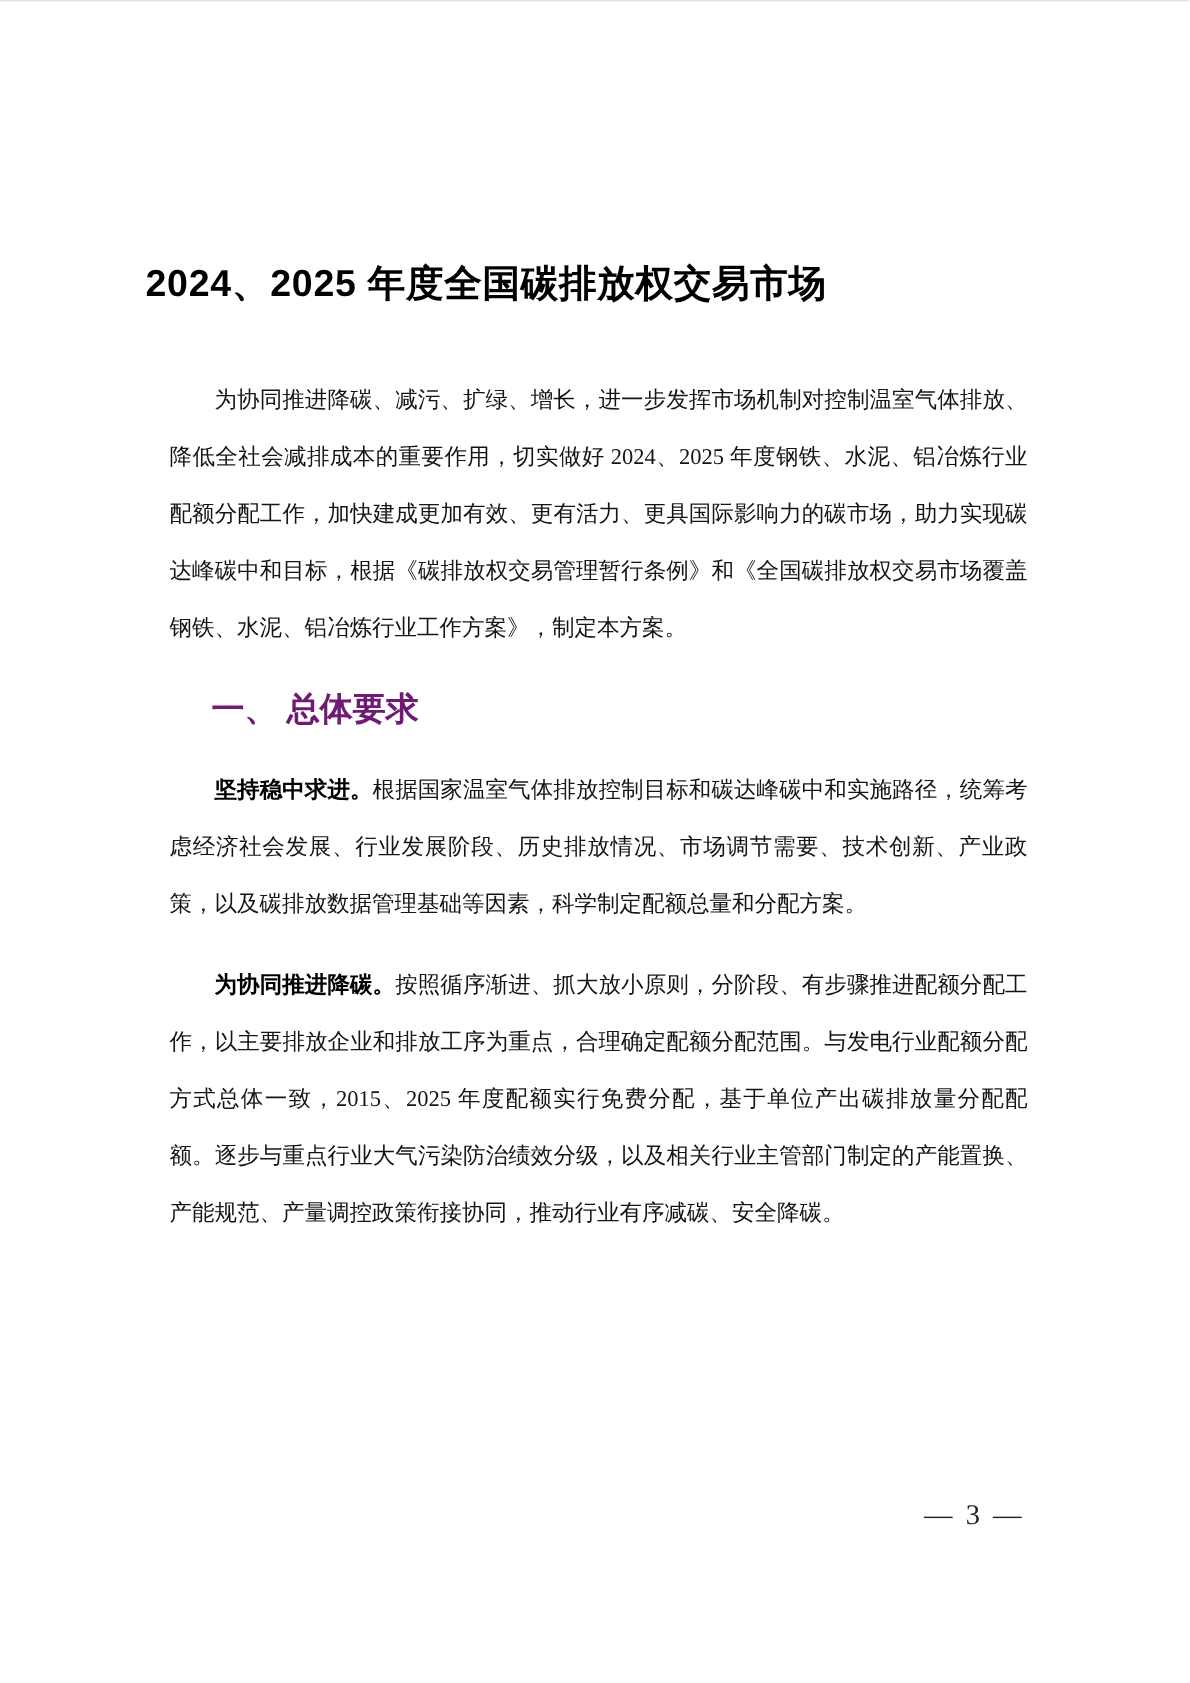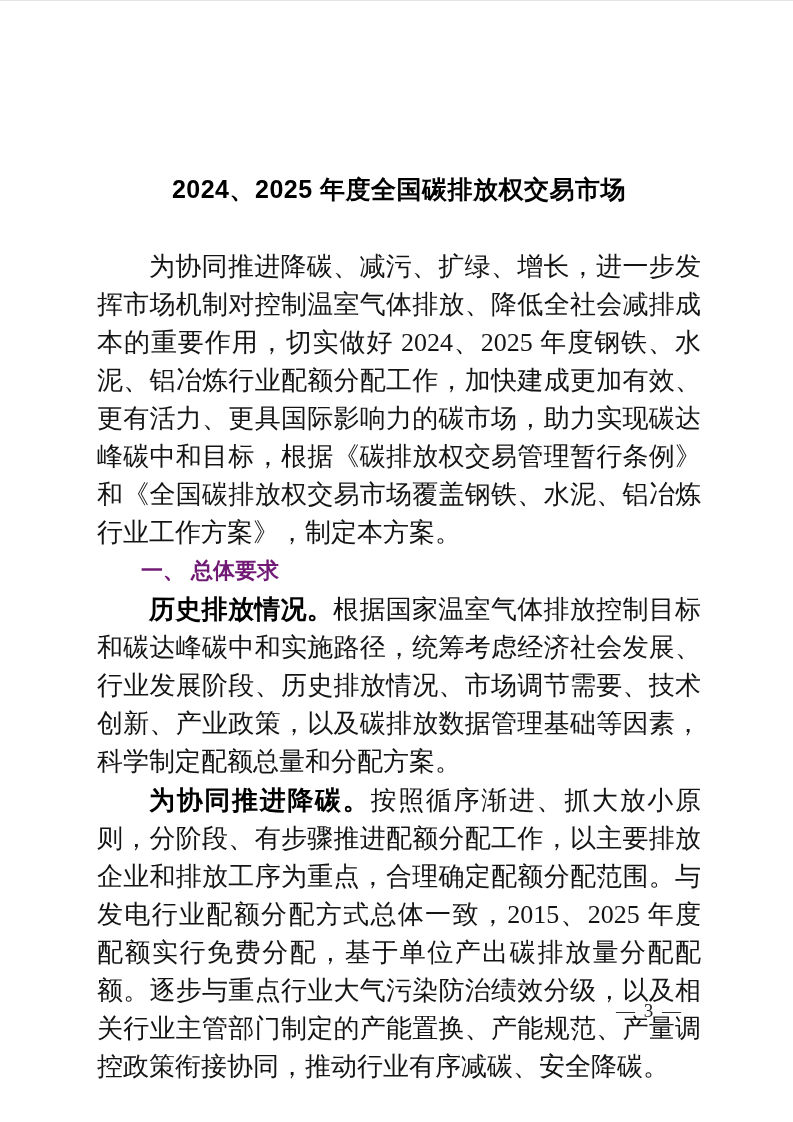--- a/index.html
+++ b/index.html
@@ -22,31 +22,31 @@
     left: 97px;
     top: 167px;
     width: 604px;
   }
   .doc-title {
     margin: 0 0 38px 0;
     font-family: "Liberation Sans", sans-serif;
     font-weight: bold;
     font-size: 25px;
     line-height: 42px;
-    text-align: center;
+    text-align: left;
     color: #000000;
     letter-spacing: 0.5px;
   }
   .doc-title .title-line {
     display: block;
   }
   .body-para {
-    margin: 0;
+    margin: 16px;
     font-family: "Liberation Serif", serif;
-    font-size: 26px;
+    font-size: 15px;
     line-height: 38px;
     text-align: justify;
     text-indent: 2em;
     color: #141414;
   }
   .body-para .para-lead {
     font-family: "Liberation Sans", sans-serif;
     font-weight: bold;
     color: #000000;
   }
@@ -77,20 +77,20 @@
   <div class="content">
 
     <h1 class="doc-title">
       <span class="title-line">2024、2025 年度全国碳排放权交易市场</span>
     </h1>
 
     <p class="body-para">为协同推进降碳、减污、扩绿、增长，进一步发挥市场机制对控制温室气体排放、降低全社会减排成本的重要作用，切实做好 2024、2025 年度钢铁、水泥、铝冶炼行业配额分配工作，加快建成更加有效、更有活力、更具国际影响力的碳市场，助力实现碳达峰碳中和目标，根据《碳排放权交易管理暂行条例》和《全国碳排放权交易市场覆盖钢铁、水泥、铝冶炼行业工作方案》，制定本方案。</p>
 
     <h2 class="section-heading">一、 总体要求</h2>
 
-    <p class="body-para"><b class="para-lead">历史排放情况。</b><span>根据国家温室气体排放控制目标和碳达峰碳中和实施路径，统筹考虑经济社会发展、行业发展阶段、历史排放情况、市场调节需要、技术创新、产业政策，以及碳排放数据管理基础等因素，科学制定配额总量和分配方案。</span></p>
+    <p class="body-para"><b class="para-lead">坚持稳中求进。</b><span>根据国家温室气体排放控制目标和碳达峰碳中和实施路径，统筹考虑经济社会发展、行业发展阶段、历史排放情况、市场调节需要、技术创新、产业政策，以及碳排放数据管理基础等因素，科学制定配额总量和分配方案。</span></p>
 
     <p class="body-para"><b class="para-lead">为协同推进降碳。</b><span>按照循序渐进、抓大放小原则，分阶段、有步骤推进配额分配工作，以主要排放企业和排放工序为重点，合理确定配额分配范围。与发电行业配额分配方式总体一致，2015、2025 年度配额实行免费分配，基于单位产出碳排放量分配配额。逐步与重点行业大气污染防治绩效分级，以及相关行业主管部门制定的产能置换、产能规范、产量调控政策衔接协同，推动行业有序减碳、安全降碳。</span></p>
 
   </div>
 
   <div class="page-footer">— 3 —</div>
 </div>
 
 </body></html>

